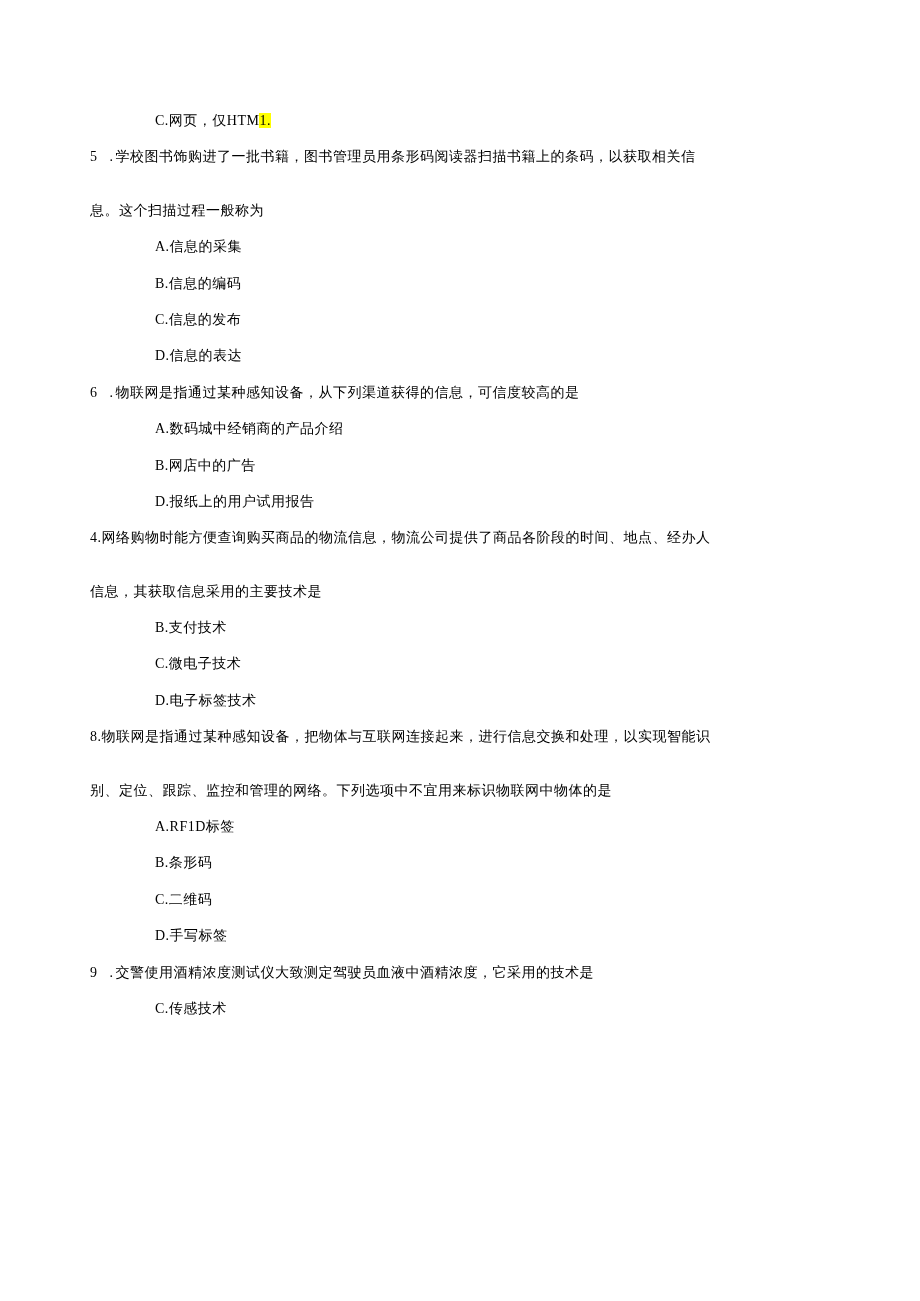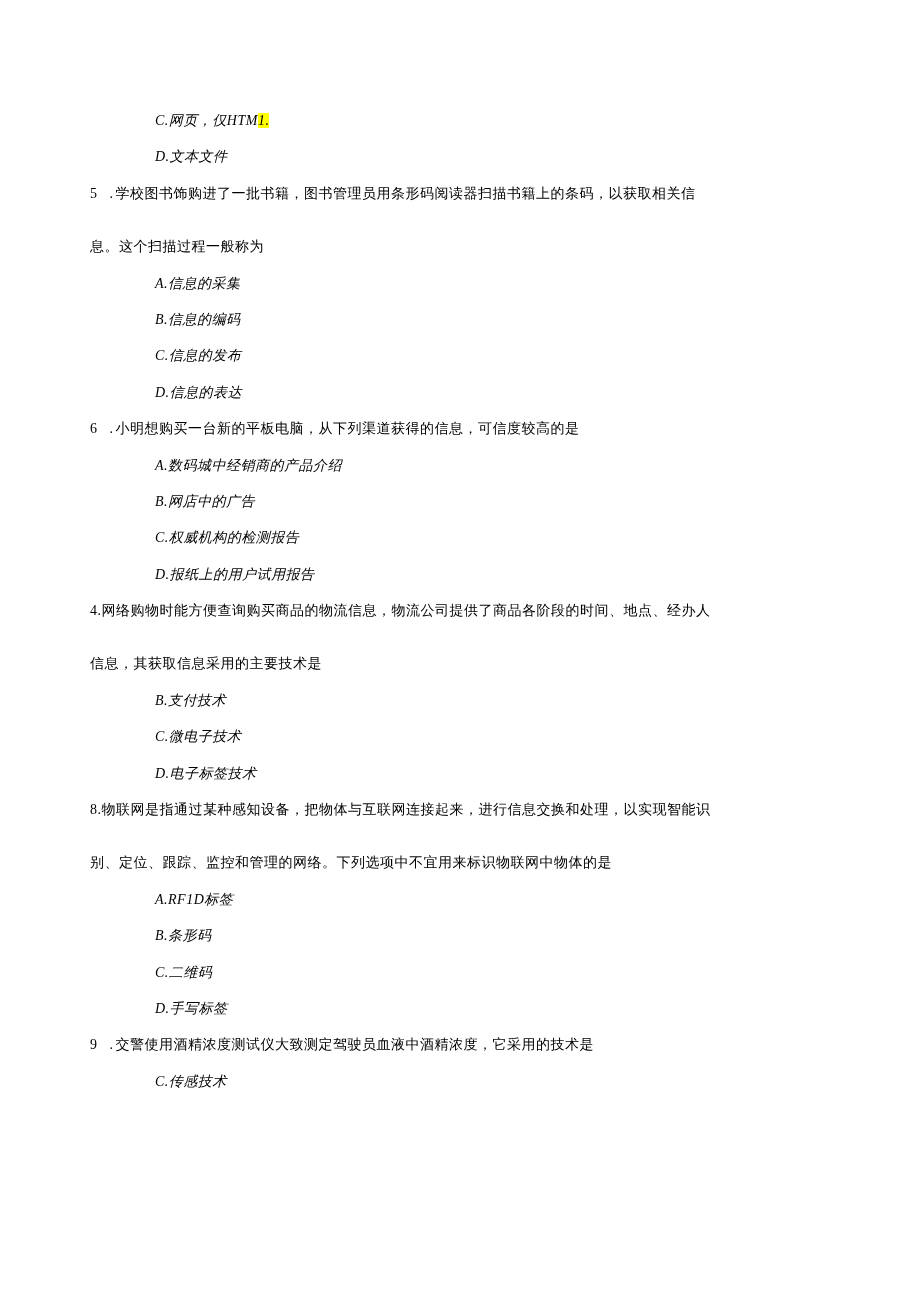--- a/index.html
+++ b/index.html
@@ -12,21 +12,20 @@
       padding: 0;
       width: 920px;
     }
     .content {
       padding: 110px 90px 60px 90px;
     }
     .option {
       margin-left: 65px;
       margin-bottom: 14px;
       letter-spacing: 0.5px;
-      font-style: italic;
     }
     .question {
       margin-bottom: 14px;
       margin-top: 14px;
       letter-spacing: 0.5px;
     }
     .question-continued {
       margin-bottom: 14px;
       letter-spacing: 0.5px;
       margin-top: 31px;
@@ -44,37 +43,35 @@
     }
   </style>
 </head>
 <body>
 
 <div class="content">
 
   <div class="option">
     <span>C.网页，仅HTM</span><span class="highlight">1.</span>
   </div>
-  <div class="option">D.文本文件</div>
 
   <div class="question">
     <span class="qnum">5</span><span class="qdot">.</span><span>学校图书饰购进了一批书籍，图书管理员用条形码阅读器扫描书籍上的条码，以获取相关信</span>
   </div>
   <div class="question-continued">息。这个扫描过程一般称为</div>
   <div class="option">A.信息的采集</div>
   <div class="option">B.信息的编码</div>
   <div class="option">C.信息的发布</div>
   <div class="option">D.信息的表达</div>
 
   <div class="question">
-    <span class="qnum">6</span><span class="qdot">.</span><span>小明想购买一台新的平板电脑，从下列渠道获得的信息，可信度较高的是</span>
+    <span class="qnum">6</span><span class="qdot">.</span><span>物联网是指通过某种感知设备，从下列渠道获得的信息，可信度较高的是</span>
   </div>
   <div class="option">A.数码城中经销商的产品介绍</div>
   <div class="option">B.网店中的广告</div>
-  <div class="option">C.权威机构的检测报告</div>
   <div class="option">D.报纸上的用户试用报告</div>
 
   <div class="question">4.网络购物时能方便查询购买商品的物流信息，物流公司提供了商品各阶段的时间、地点、经办人</div>
   <div class="question-continued">信息，其获取信息采用的主要技术是</div>
   <div class="option">B.支付技术</div>
   <div class="option">C.微电子技术</div>
   <div class="option">D.电子标签技术</div>
 
   <div class="question">8.物联网是指通过某种感知设备，把物体与互联网连接起来，进行信息交换和处理，以实现智能识</div>
   <div class="question-continued">别、定位、跟踪、监控和管理的网络。下列选项中不宜用来标识物联网中物体的是</div>

